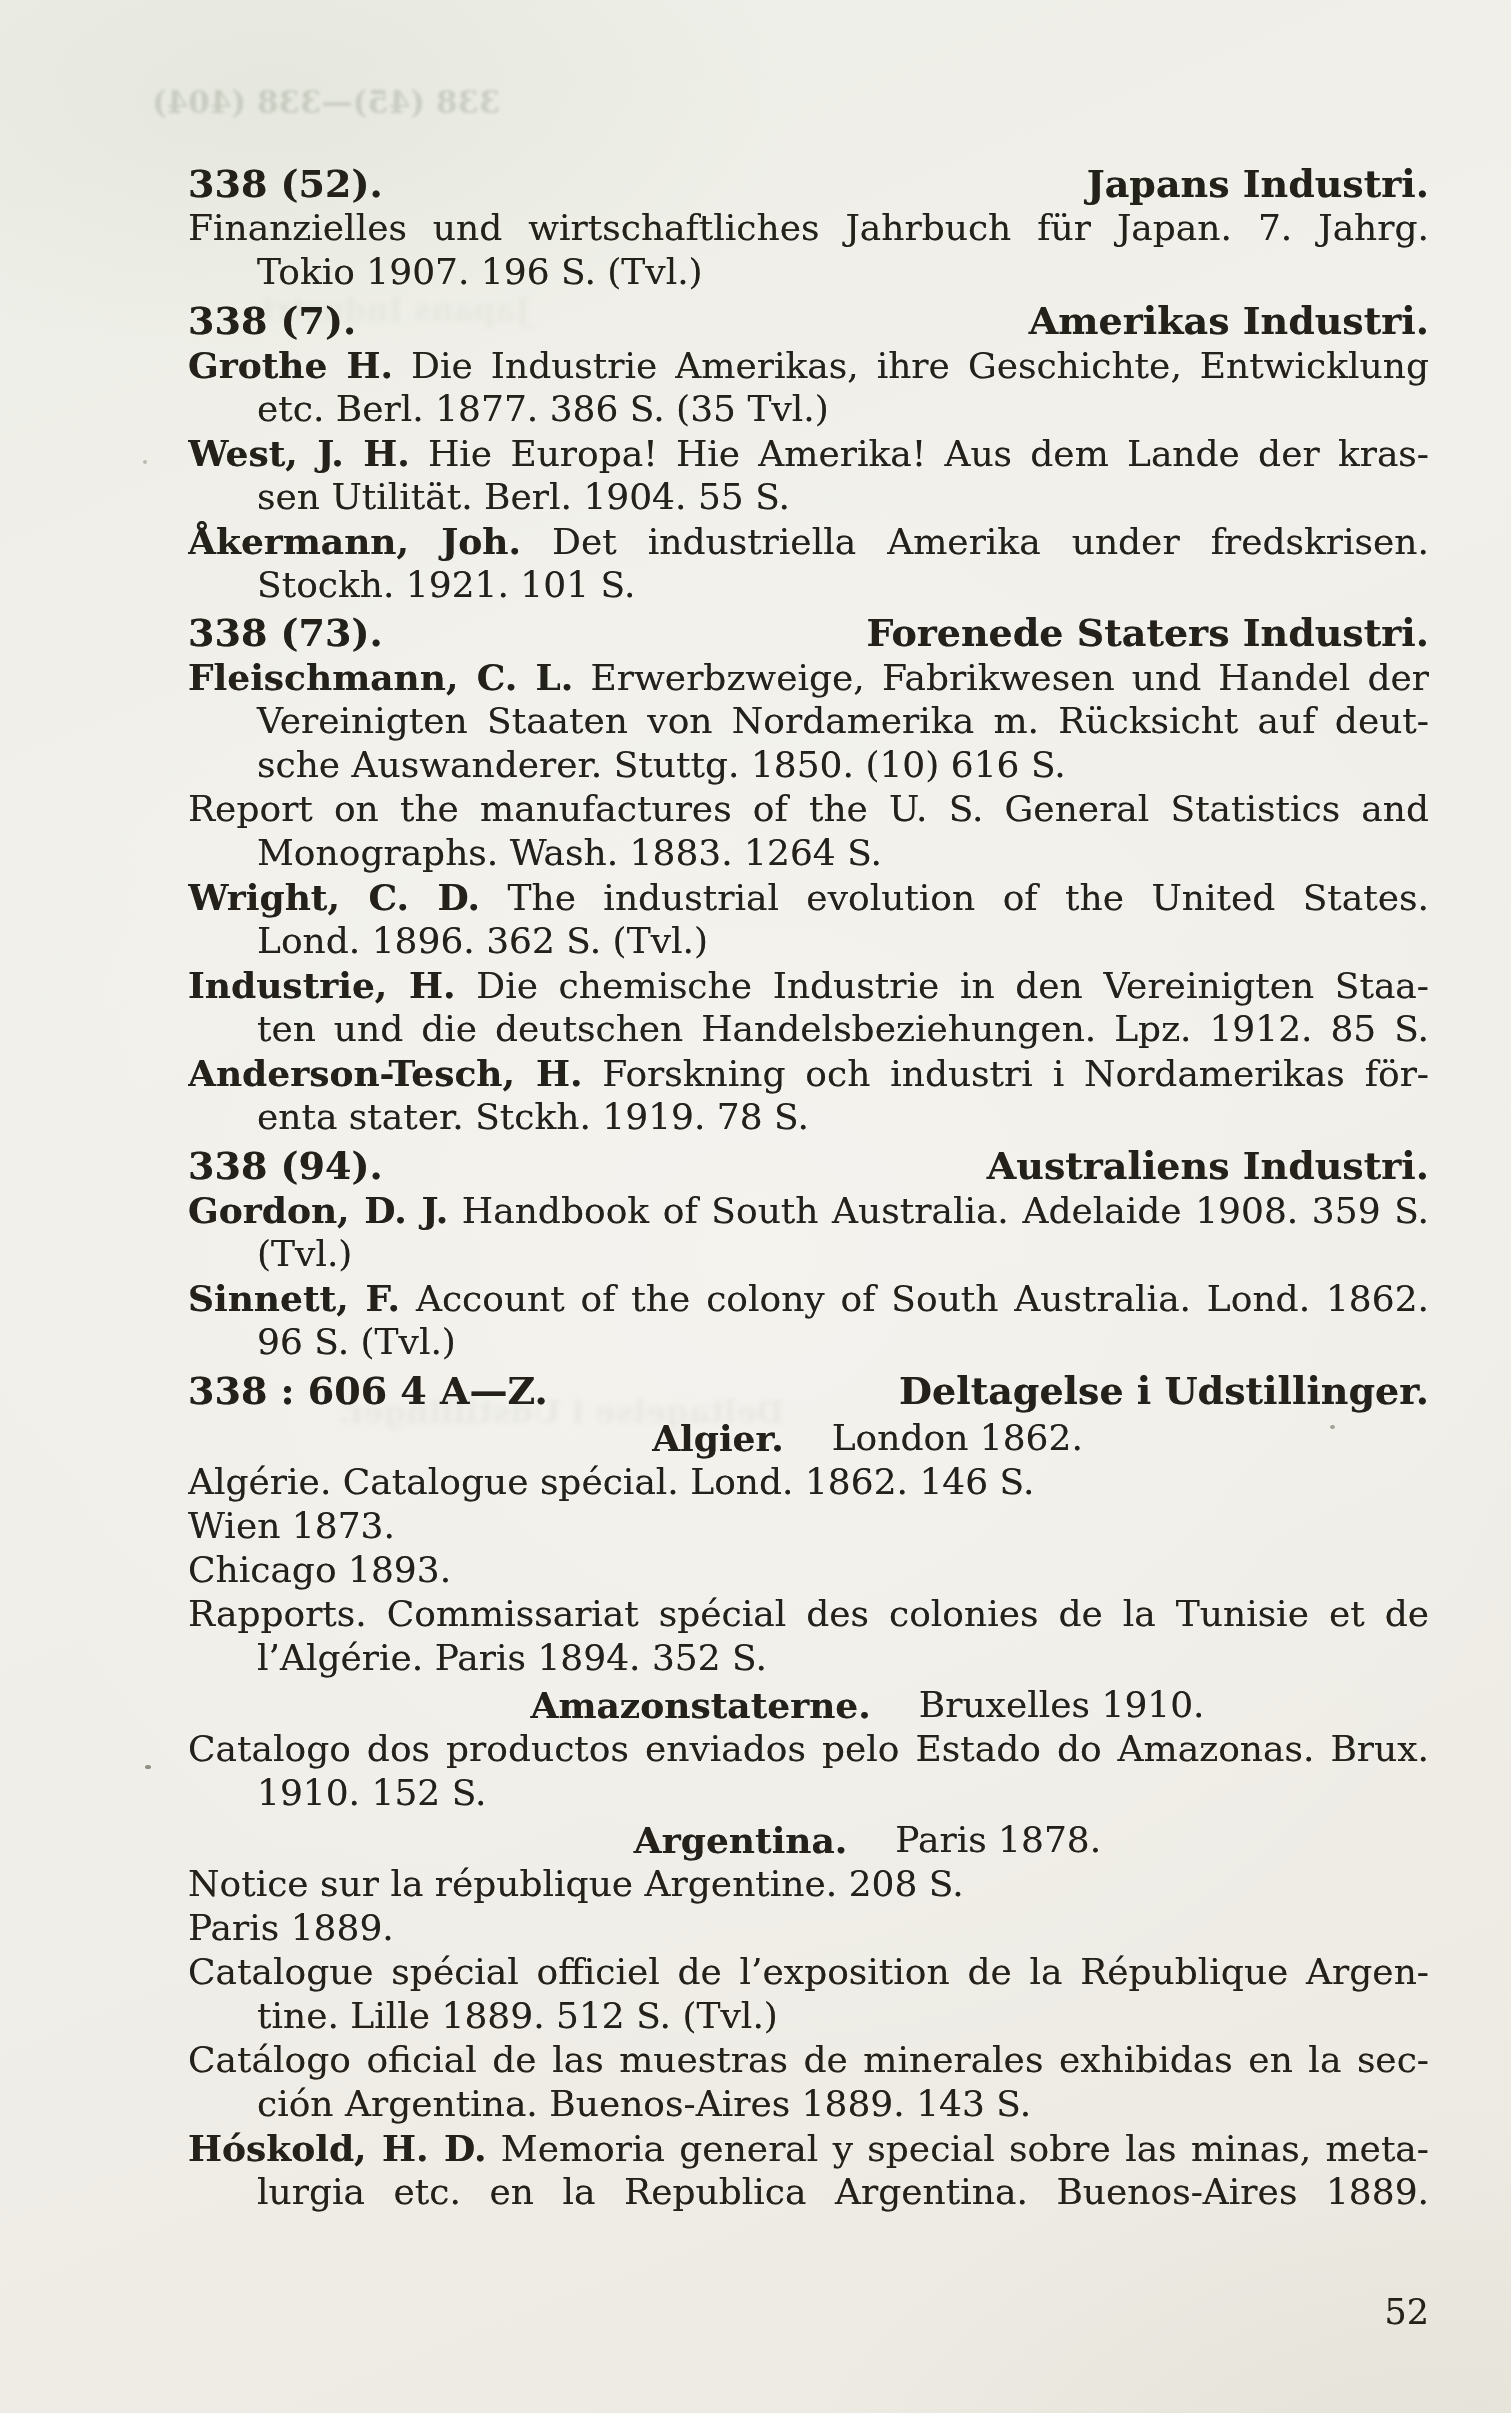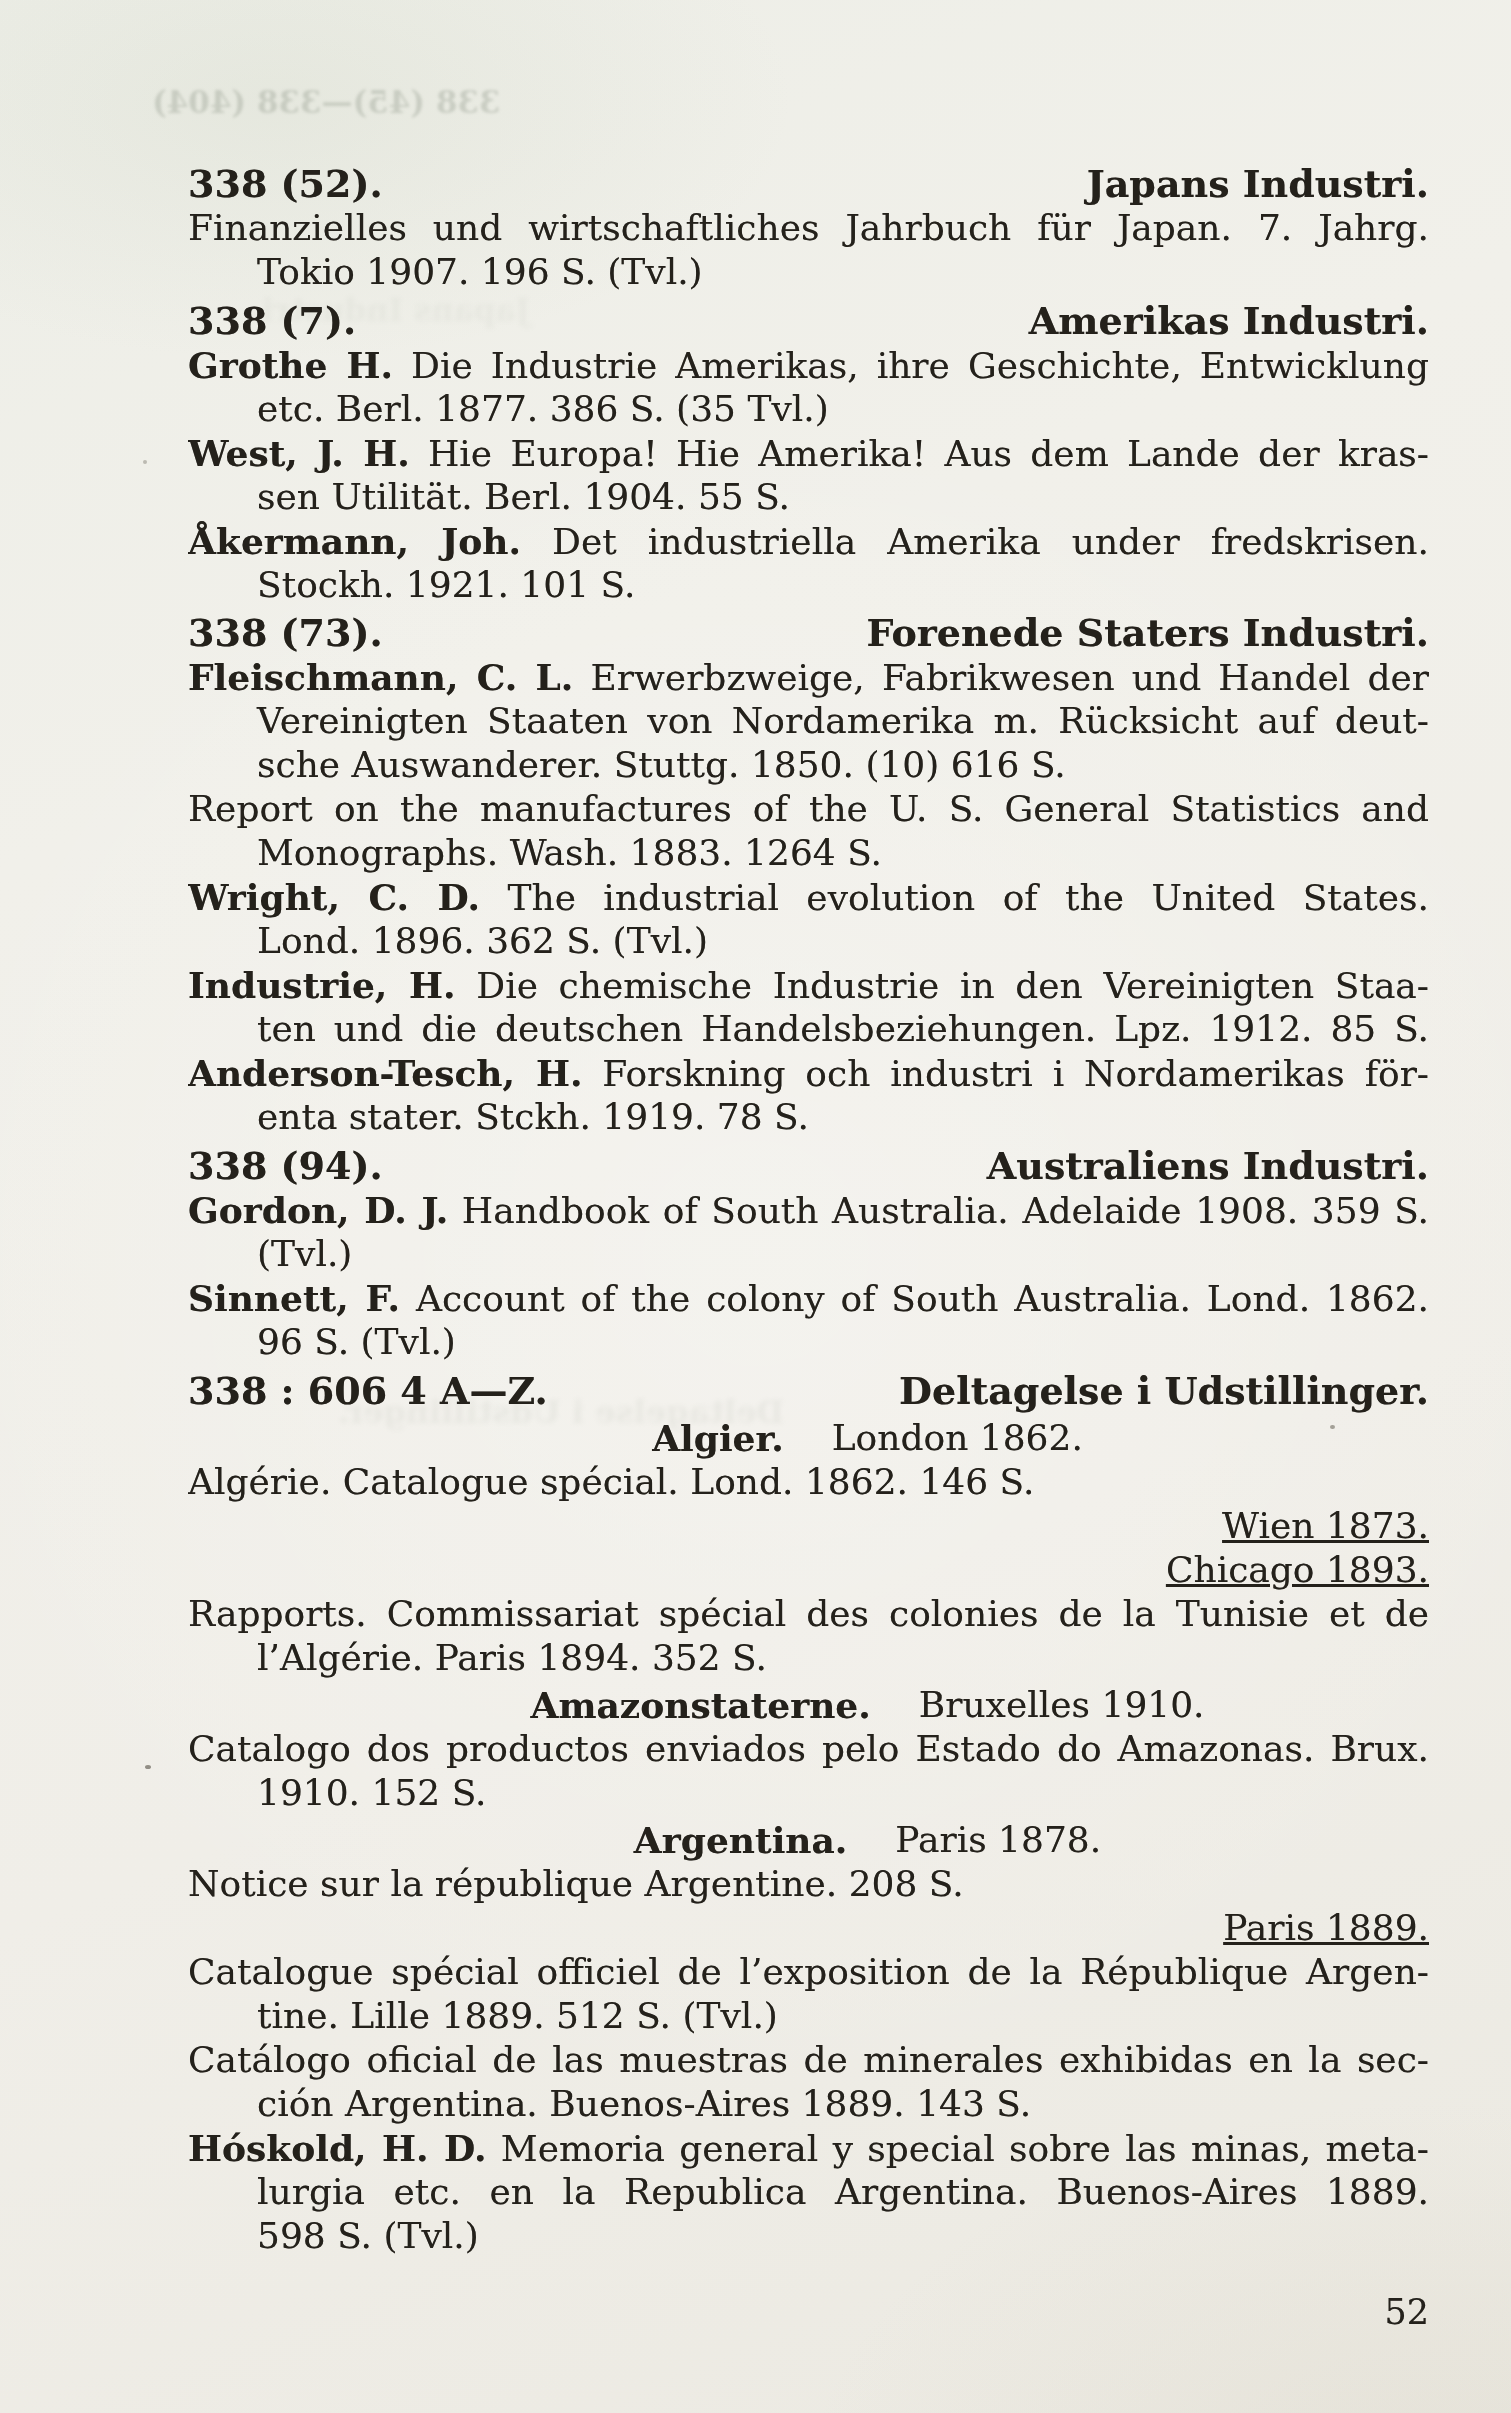--- a/index.html
+++ b/index.html
@@ -14,21 +14,21 @@
     color:#24211b;
   }
   .content{
     position:absolute;left:188px;top:157px;width:1241px;
     font-size:36px;line-height:44px;
     text-shadow:0 0 0.5px rgba(20,18,14,0.45);
   }
   .ln{height:44px;overflow:hidden;white-space:nowrap;gap:48px;}
   .just{white-space:normal;text-align:justify;text-align-last:justify;word-spacing:0.02em;}
   .cont{padding-left:69px;}
-  .city{text-align:right;text-decoration:underline;}
+  .city{text-align:left;}
   .b{font-weight:bold;}
   .head{display:flex;justify-content:space-between;margin-top:4.8px;font-size:38px;white-space:nowrap;}
   .subrow{display:flex;justify-content:center;margin-top:2.9px;white-space:nowrap;}
   .subrow .sub{margin-left:118px;}
   .pagenum{
     position:absolute;left:188px;top:2290px;width:1241px;
     text-align:right;font-size:35px;line-height:44px;
     text-shadow:0 0 0.5px rgba(20,18,14,0.4);
   }
   .ghost{
@@ -124,21 +124,20 @@
         <span>Paris 1878.</span>
       </div>
     <div class="ln"><span>Notice sur la république Argentine.  208 S.</span></div>
     <div class="ln city"><span>Paris 1889.</span></div>
     <div class="ln just"><span>Catalogue spécial officiel de l’exposition de la République Argen-</span></div>
     <div class="ln cont"><span>tine.  Lille 1889.  512 S.  (Tvl.)</span></div>
     <div class="ln just"><span>Catálogo oficial de las muestras de minerales exhibidas en la sec-</span></div>
     <div class="ln cont"><span>ción Argentina.  Buenos-Aires 1889.  143 S.</span></div>
     <div class="ln just"><span class="b">Hóskold, H. D.</span><span> Memoria general y special sobre las minas, meta-</span></div>
     <div class="ln cont just"><span>lurgia etc. en la Republica Argentina.  Buenos-Aires 1889.</span></div>
-    <div class="ln cont"><span>598 S.  (Tvl.)</span></div>
 
   </div>
 
   <div class="pagenum">52</div>
 
   <div class="speck speck1"></div>
   <div class="speck speck2"></div>
   <div class="speck speck3"></div>
 
 </div>

